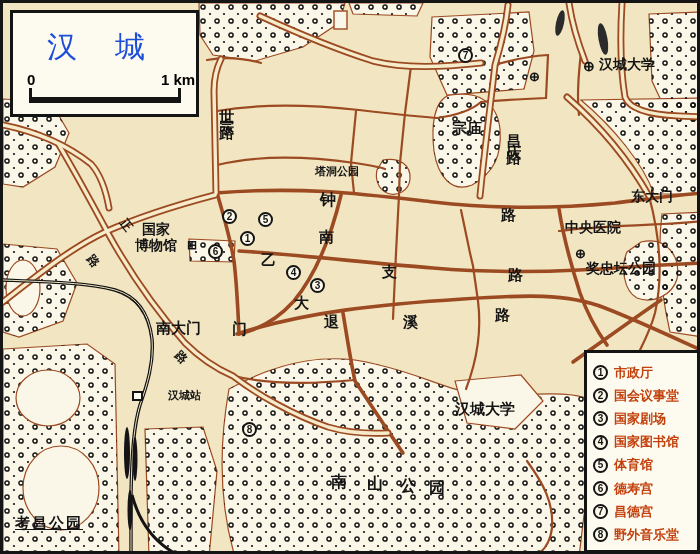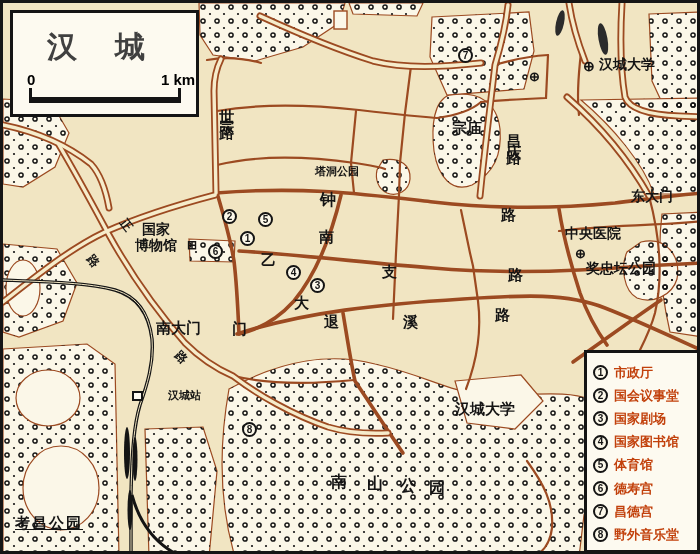--- a/index.html
+++ b/index.html
@@ -8,22 +8,22 @@
     font-family:"Liberation Sans",sans-serif;}
   #mapsvg{position:absolute;left:0;top:0;}
   .lbl{position:absolute;font-weight:bold;color:#141414;white-space:nowrap;
     line-height:1.05;font-family:"Liberation Sans",sans-serif;}
   .vert{writing-mode:vertical-rl;text-orientation:upright;letter-spacing:8px;}
   .circ{position:absolute;width:15px;height:15px;border:2px solid #141414;border-radius:50%;
     background:#fcf8ea;color:#141414;font-size:10px;font-weight:bold;display:flex;
     align-items:center;justify-content:center;box-sizing:border-box;line-height:1;}
   #titlebox{position:absolute;left:7px;top:7px;width:189px;height:107px;background:#fdfaf0;
     border:3px solid #141414;box-sizing:border-box;}
-  #titlebox .t{position:absolute;left:34px;top:14px;font-size:30px;font-weight:bold;
-    letter-spacing:38px;color:#404040;}
+  #titlebox .t{position:absolute;left:34px;top:14px;font-size:30px;font-weight:normal;
+    letter-spacing:38px;color:#1d4ed8;}
   .scale0{position:absolute;left:14px;top:58px;font-size:15px;font-weight:bold;}
   .scale1{position:absolute;left:148px;top:58px;font-size:15px;font-weight:bold;}
   .scalebar{position:absolute;left:16px;top:84px;width:152px;height:6px;background:#141414;}
   .sticka{position:absolute;left:16px;top:75px;width:3px;height:15px;background:#141414;}
   .stickb{position:absolute;left:165px;top:75px;width:3px;height:15px;background:#141414;}
   #legendbox{position:absolute;left:581px;top:347px;width:117px;height:203px;background:#fdfaf0;
     border:3px solid #141414;box-sizing:border-box;padding-top:8px;}
   .lrow{display:flex;align-items:center;gap:6px;height:23.2px;padding-left:6px;}
   .lrow .circ{position:static;flex:0 0 15px;}
   .lrow .txt{font-size:13px;font-weight:bold;color:#c2410c;white-space:nowrap;}
@@ -190,21 +190,21 @@
   <div class="lbl" style="left:291px;top:292px;font-size:15px;">大</div>
   <div class="lbl" style="left:229px;top:318px;font-size:15px;">门</div>
 
   <div class="lbl" style="left:117px;top:216px;font-size:12px;transform:rotate(52deg);">正</div>
   <div class="lbl" style="left:84px;top:252px;font-size:12px;transform:rotate(52deg);">路</div>
   <div class="lbl" style="left:172px;top:348px;font-size:12px;transform:rotate(45deg);">路</div>
 
   <div class="lbl" style="left:312px;top:163px;font-size:11px;">塔洞公园</div>
   <div class="lbl" style="left:449px;top:117px;font-size:15px;">宗庙</div>
   <div class="lbl" style="left:628px;top:186px;font-size:14px;">东大门</div>
-  <div class="lbl" style="left:562px;top:223px;font-size:14px;">中央医院</div>
+  <div class="lbl" style="left:562px;top:217px;font-size:14px;">中央医院</div>
   <div class="sym" style="left:572px;top:244px;font-size:13px;">⊕</div>
   <div class="lbl" style="left:583px;top:258px;font-size:14px;">奖忠坛公园</div>
 
   <div class="lbl" style="left:139px;top:219px;font-size:14px;">国家</div>
   <div class="lbl" style="left:132px;top:235px;font-size:14px;">博物馆</div>
   <div class="sym" style="left:184px;top:236px;font-size:12px;">⊞</div>
 
   <div class="lbl" style="left:153px;top:318px;font-size:15px;font-family:Liberation Serif, serif;">南大门</div>
   <div class="lbl" style="left:144px;top:387px;font-size:11px;margin-left:21px;">汉城站</div>
   <div id="stationsym"></div>

